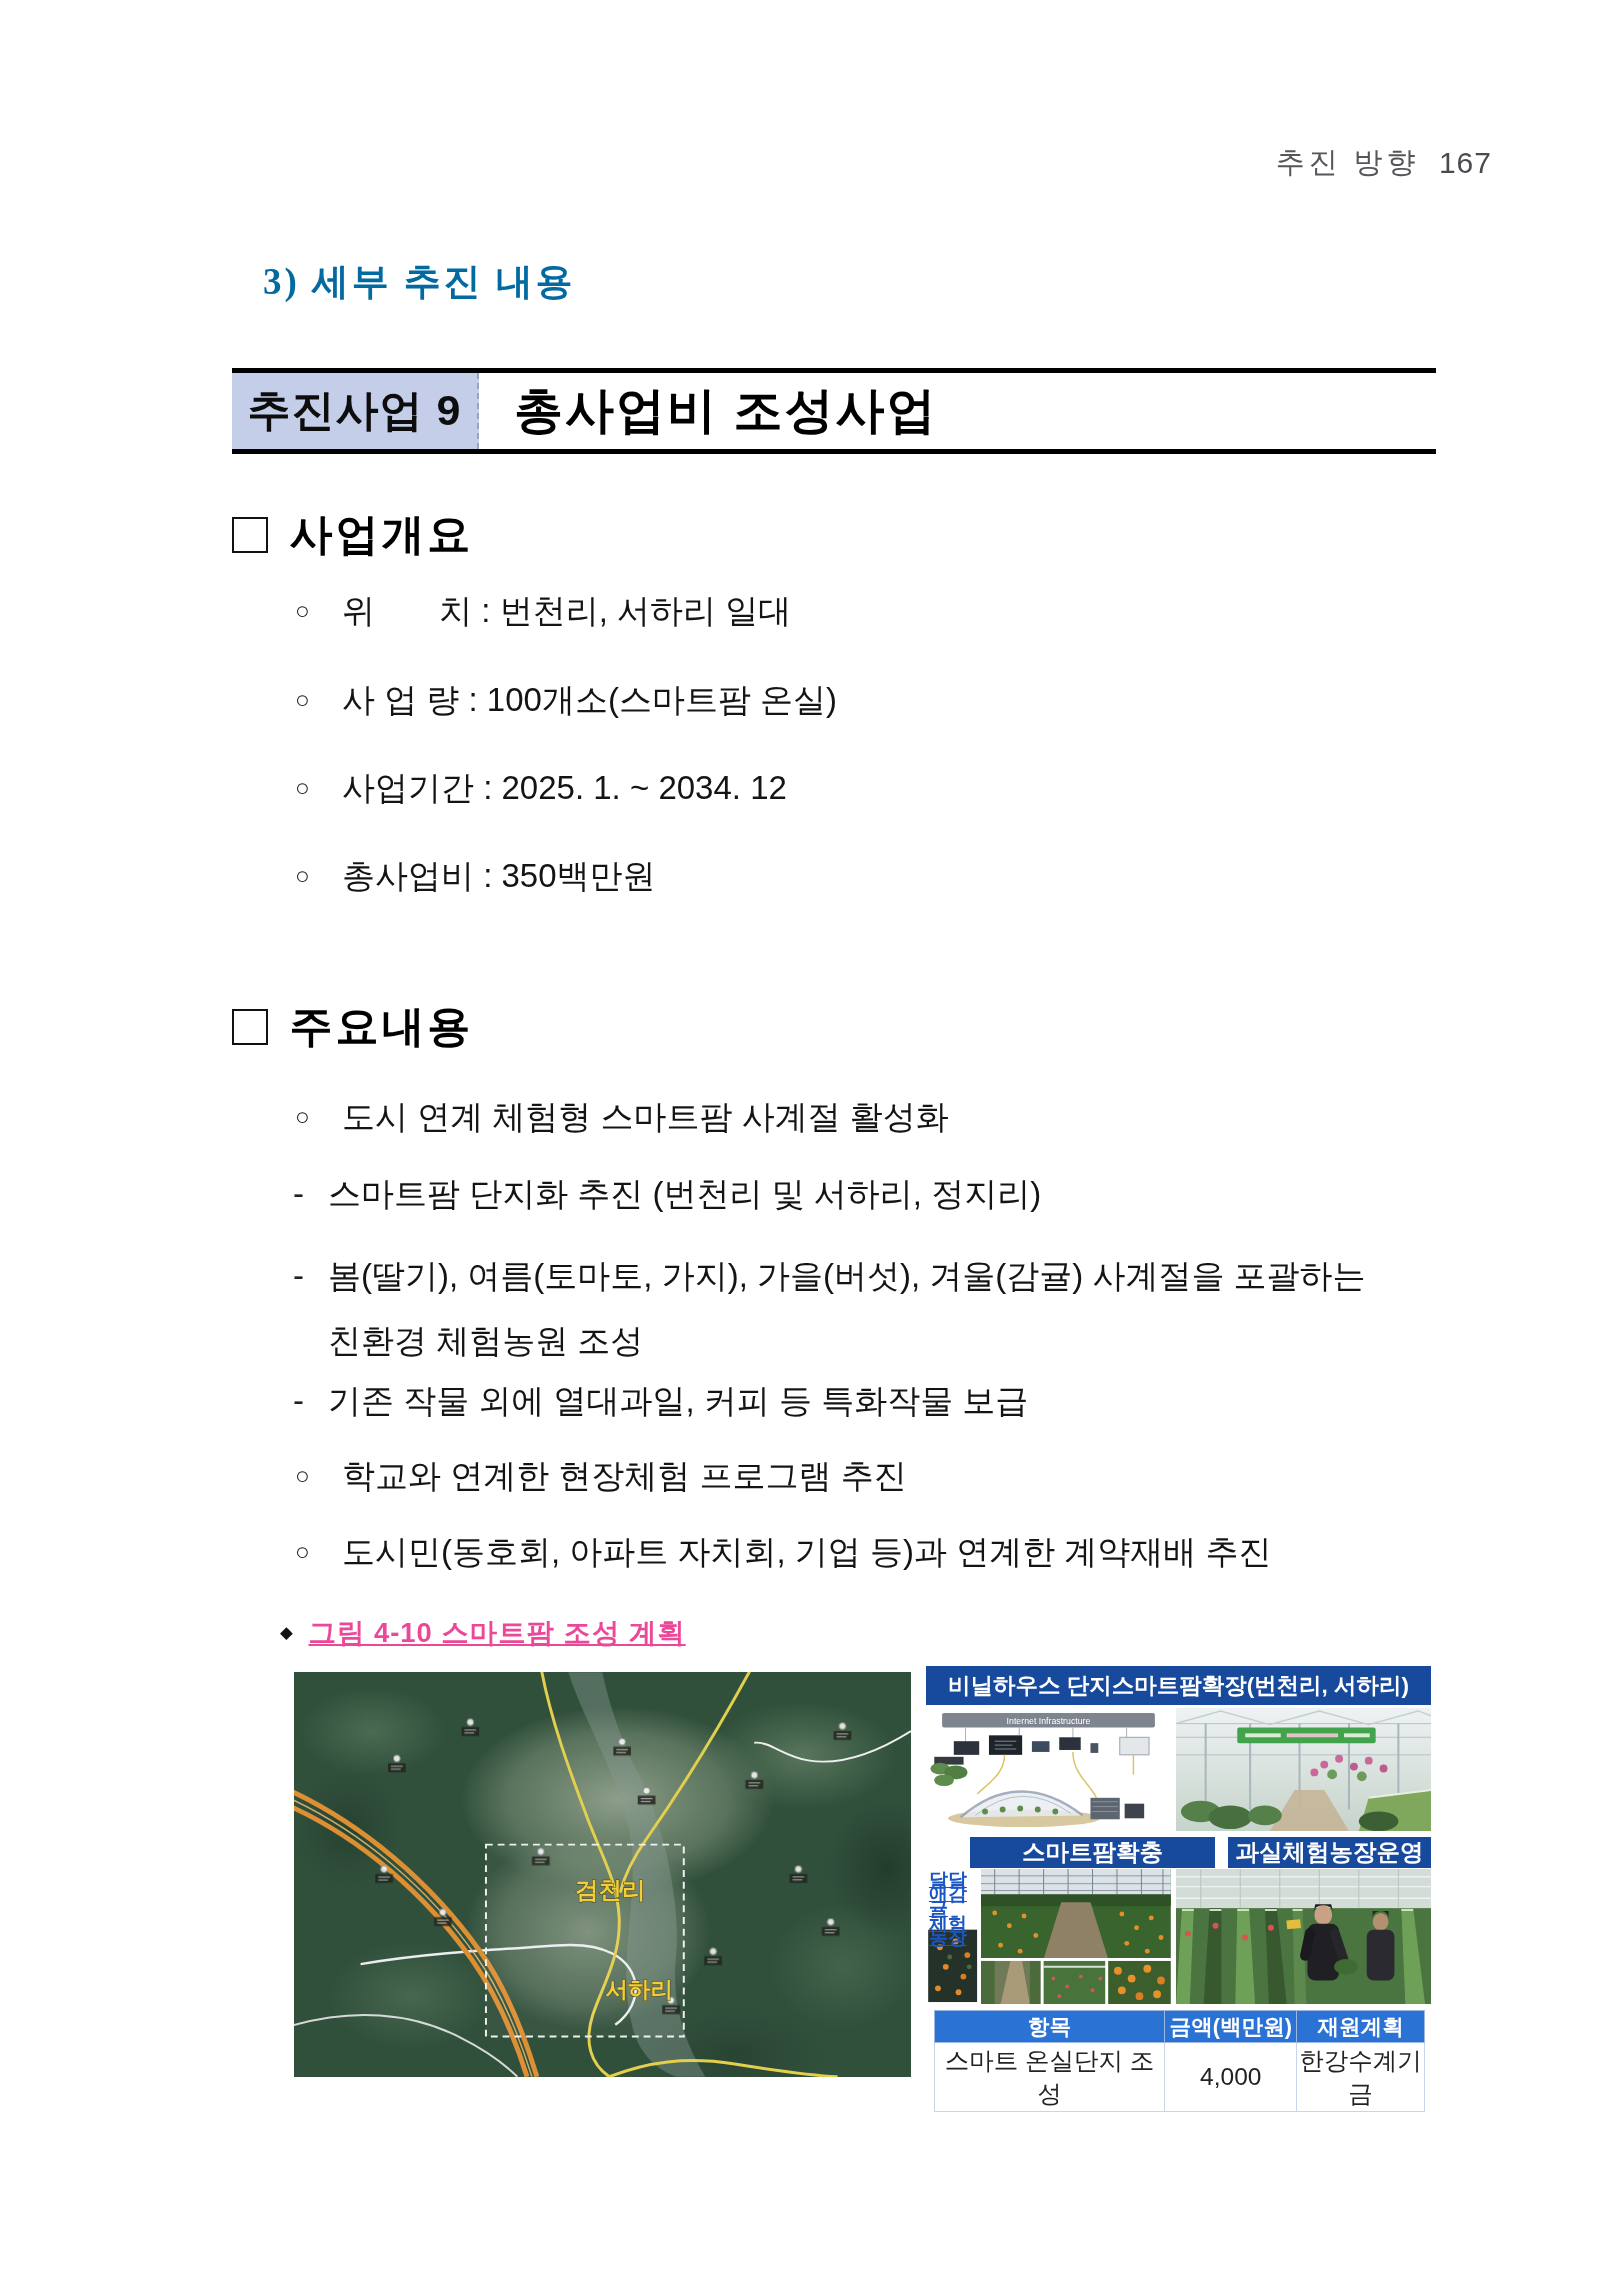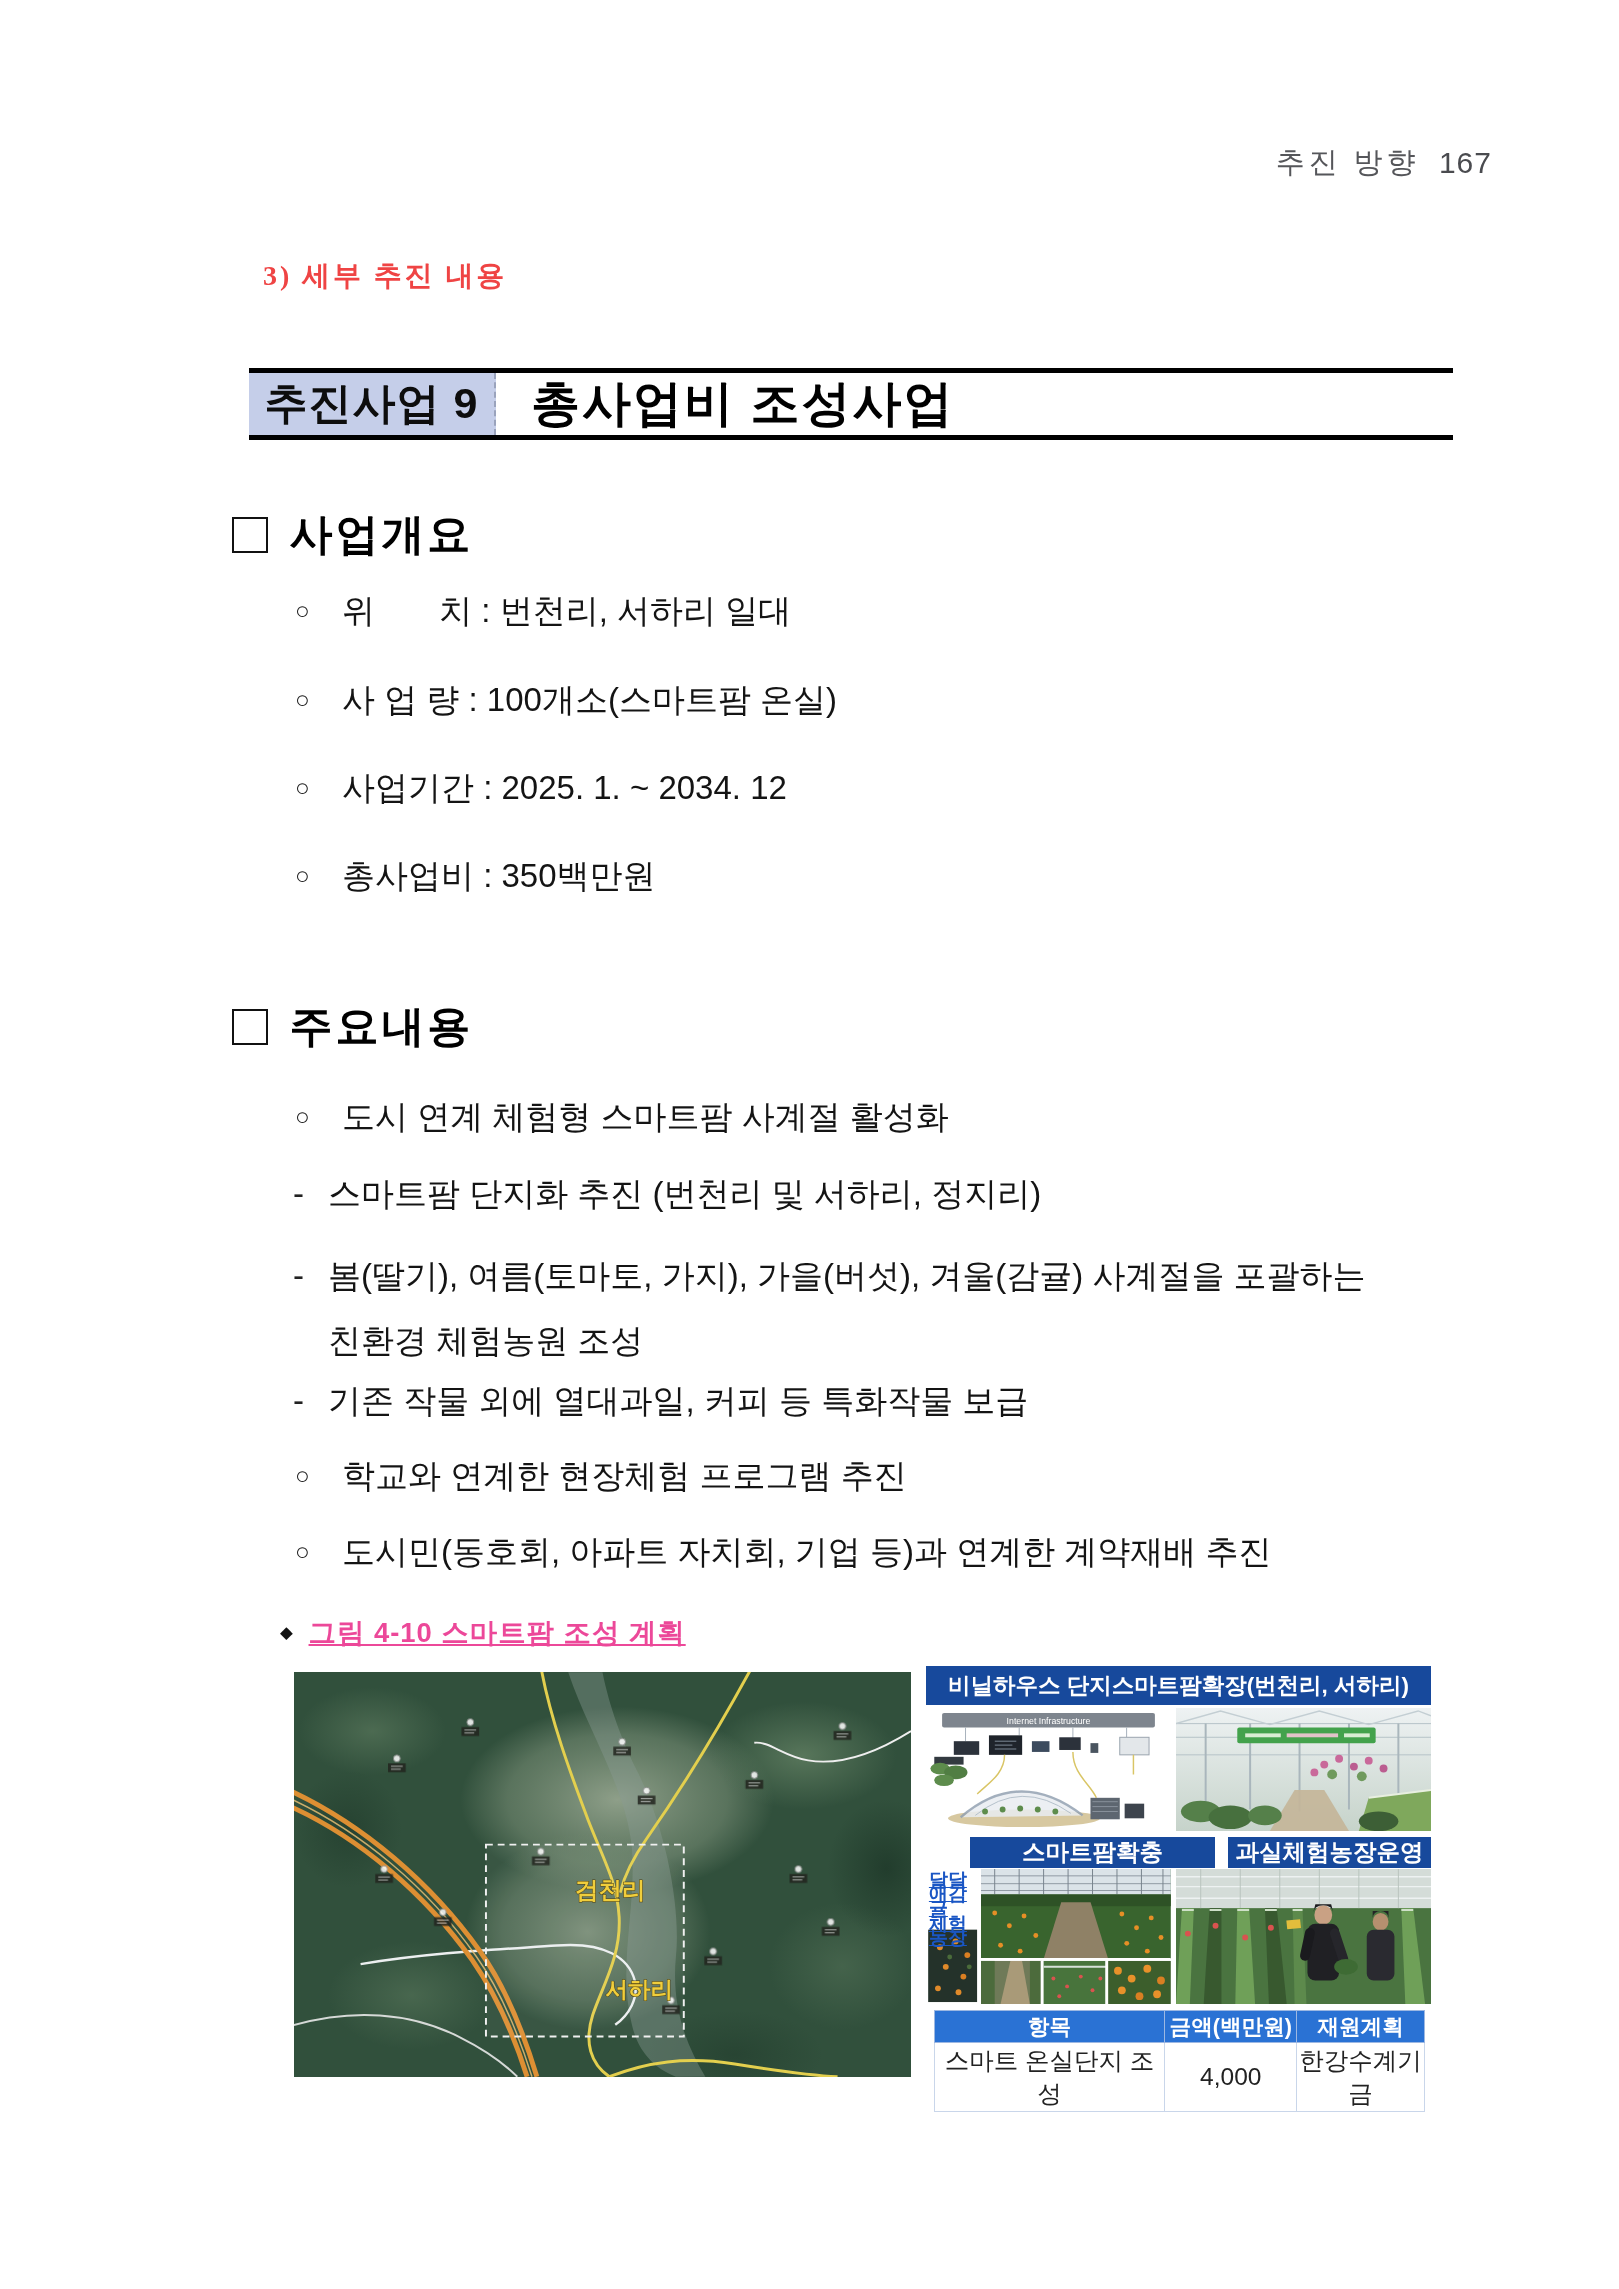--- a/index.html
+++ b/index.html
@@ -7,24 +7,24 @@
     position:relative;width:1619px;height:2290px;background:#ffffff;
     font-family:"Liberation Sans","DejaVu Sans",sans-serif;color:#1a1a1a;
     margin:0 auto;overflow:hidden;
   }
   
   .pg-header{position:absolute;top:143px;right:127px;display:flex;align-items:center;gap:19.6px;
     font-size:29px;color:#55565a;letter-spacing:3.9px;}
   .pg-header .pagenum{font-size:30px;color:#4a4b4f;letter-spacing:1px;}
   
   .doc-title{position:absolute;left:263px;top:257px;font-family:"Liberation Serif","DejaVu Serif",serif;
-    font-size:28px;font-weight:bold;letter-spacing:2.9px;color:#ef4444;}
-  
-  .banner{position:absolute;left:232px;top:368px;width:1204px;height:72px;box-sizing:border-box;
-    border-top:5.9px solid #000;border-bottom:5.9px solid #000;display:flex;align-items:stretch;margin-left:17px;}
+    font-size:37px;font-weight:bold;letter-spacing:2.9px;color:#0369a1;}
+  
+  .banner{position:absolute;left:232px;top:368px;width:1204px;height:86px;box-sizing:border-box;
+    border-top:5.9px solid #000;border-bottom:5.9px solid #000;display:flex;align-items:stretch;}
   .banner-label{width:245px;background:#c5cee9;border-right:2px dashed #9aa3bc;display:flex;
     align-items:center;justify-content:center;font-size:43px;font-weight:bold;color:#0d0d0d;letter-spacing:1px;}
   .banner-title{flex:1;display:flex;align-items:center;padding-left:35px;font-size:49px;font-weight:bold;
     color:#000;letter-spacing:2px;}
   
   .section{position:absolute;left:232px;width:1204px;}
   .sec-head{display:flex;align-items:center;gap:21.6px;height:53px;}
   .sq-marker{width:32px;height:32px;border:2.9px solid #111;background:#fff;flex:0 0 auto;}
   .sec-title{font-size:43px;font-weight:bold;letter-spacing:2.9px;color:#000;}
   .item{position:absolute;display:flex;align-items:flex-start;font-size:33px;line-height:45px;color:#141414;}

